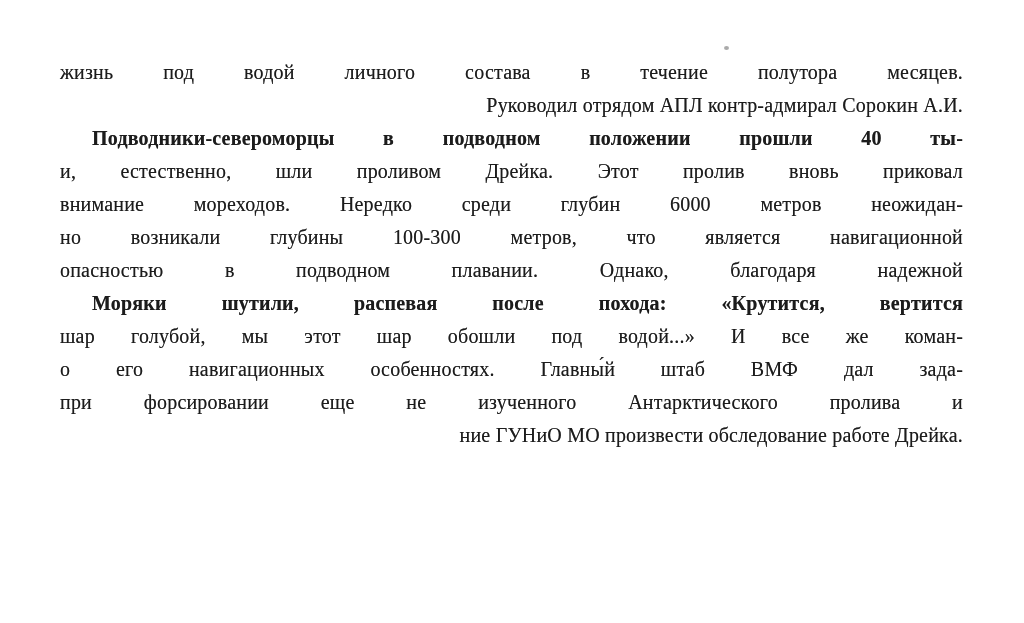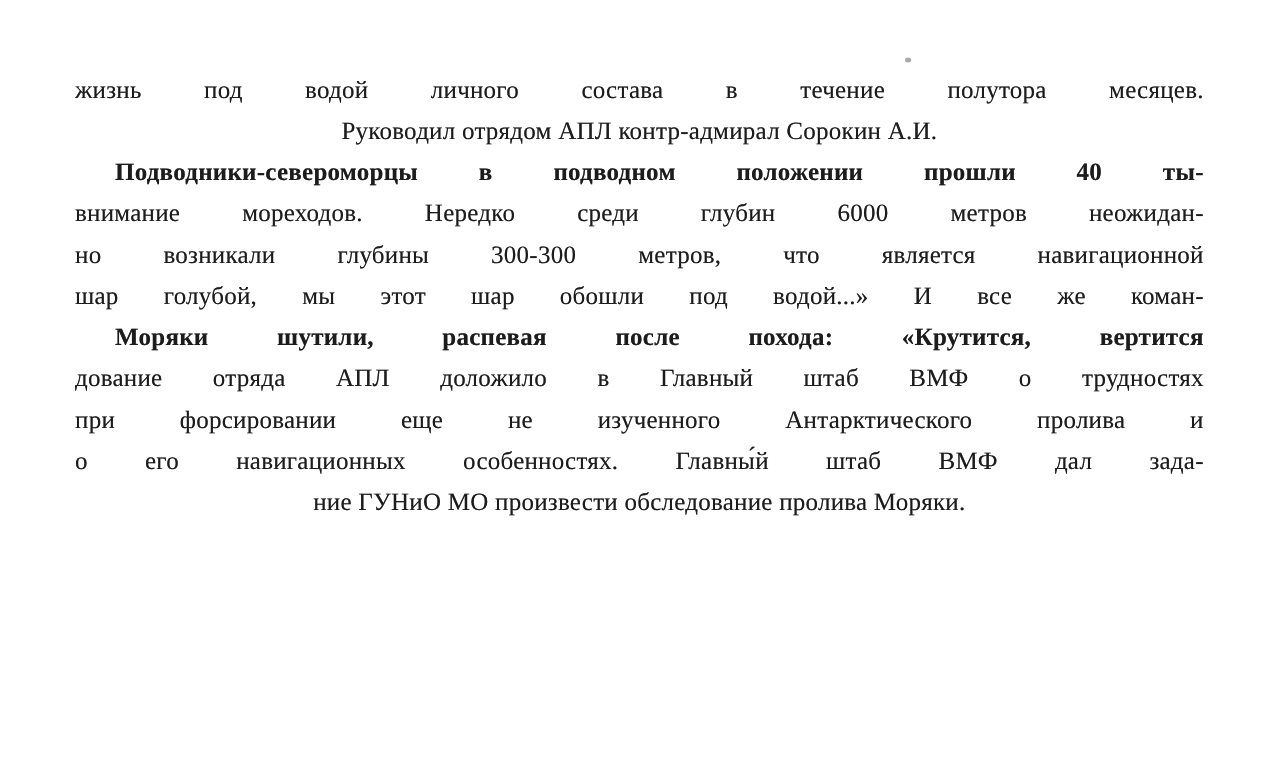--- a/index.html
+++ b/index.html
@@ -31,21 +31,21 @@
     color: #1c1c1c;
     font-size: 20px;
     line-height: 33px;
     letter-spacing: 0.2px;
     text-rendering: optimizeLegibility;
     
     text-shadow: 0 0 0.5px rgba(20,20,20,0.55);
   }
   .line {
     white-space: normal;
-    text-align: center;
+    text-align: right;
   }
   .line.j {
     text-align: justify;
     text-align-last: justify;
   }
   .line.ind {
     text-indent: 32px;
     font-weight: bold;
   }
   .speck {
@@ -61,22 +61,23 @@
 </style>
 </head>
 <body style="background: rgb(255, 255, 255);">
 
 <div class="page">
   <div class="speck"></div>
   <div class="text-block" style="color: rgb(28, 28, 28);">
       <div class="line j">жизнь под водой личного состава в течение полутора месяцев.</div>
       <div class="line">Руководил отрядом АПЛ контр-адмирал Сорокин А.И.</div>
       <div class="line j ind">Подводники-североморцы в подводном положении прошли 40 ты-</div>
+      <div class="line j">и, естественно, шли проливом Дрейка. Этот пролив вновь приковал</div>
       <div class="line j">внимание мореходов. Нередко среди глубин 6000 метров неожидан-</div>
-      <div class="line j">но возникали глубины 300-300 метров, что является навигационной</div>
+      <div class="line j">но возникали глубины 100-300 метров, что является навигационной</div>
+      <div class="line j">опасностью в подводном плавании. Однако, благодаря надежной</div>
+      <div class="line j ind">Моряки шутили, распевая после похода: «Крутится, вертится</div>
       <div class="line j">шар голубой, мы этот шар обошли под водой...» И все же коман-</div>
-      <div class="line j ind">Моряки шутили, распевая после похода: «Крутится, вертится</div>
-      <div class="line j">дование отряда АПЛ доложило в Главный штаб ВМФ о трудностях</div>
+      <div class="line j">о его навигационных особенностях. Главны́й штаб ВМФ дал зада-</div>
       <div class="line j">при форсировании еще не изученного Антарктического пролива и</div>
-      <div class="line j">о его навигационных особенностях. Главны́й штаб ВМФ дал зада-</div>
-      <div class="line">ние ГУНиО МО произвести обследование пролива Моряки.</div>
+      <div class="line">ние ГУНиО МО произвести обследование работе Дрейка.</div>
     </div>
 </div>
 
 </body></html>

